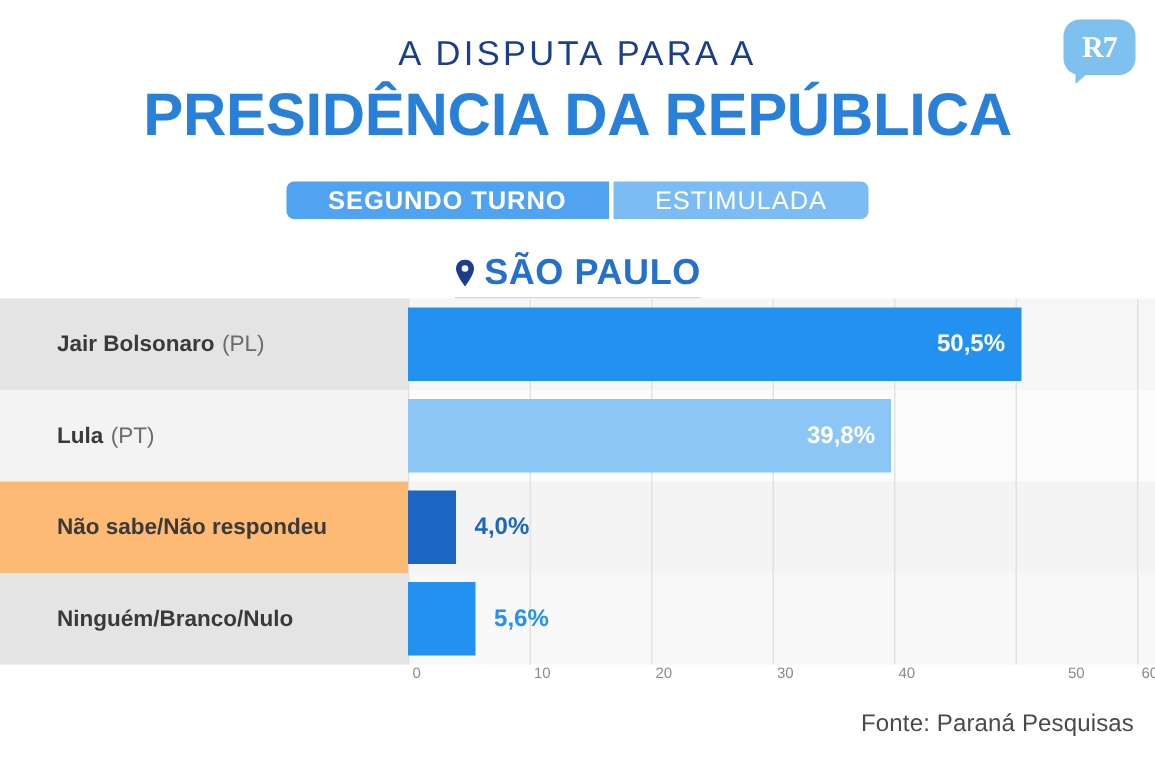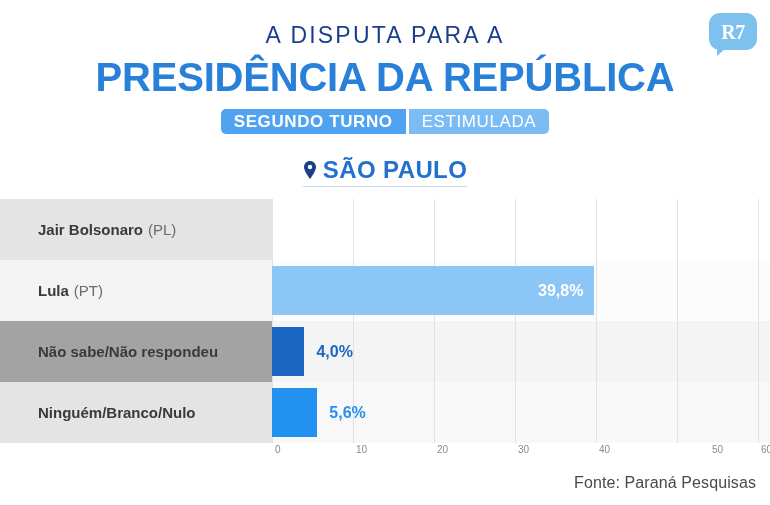--- a/index.html
+++ b/index.html
@@ -86,22 +86,23 @@
     justify-content: center;
     align-items: stretch;
     gap: 3px;
   }
   .badge {
     height: 25px;
     display: flex;
     align-items: center;
     color: #ffffff;
     font-size: 17px;
-    padding: 0 13px;
-    line-height: 1;
+    padding: 0 28px;
+    line-height: 1;
+    margin-top: 12px;
   }
   #badge-turno {
     background: #4FA3F0;
     font-weight: bold;
     letter-spacing: 0.6px;
     border-radius: 5px 0 0 5px;
   }
   #badge-tipo {
     background: #7CBCF5;
     font-weight: normal;
@@ -190,21 +191,21 @@
     align-items: center;
     font-size: 16px;
     font-weight: bold;
     z-index: 3;
     white-space: nowrap;
   }
 
   
   .row:nth-child(1) .row-label { background: #E4E4E4; }
   .row:nth-child(2) .row-label { background: #F3F3F3; }
-  .row:nth-child(3) .row-label { background: #a3a3a3; text-align: center; }
+  .row:nth-child(3) .row-label { background: #fdba74; text-align: center; }
   .row:nth-child(4) .row-label { background: #E4E4E4; }
   .row:nth-child(1) .row-plot { background: #F6F6F6; }
   .row:nth-child(2) .row-plot { background: #FCFCFC; }
   .row:nth-child(3) .row-plot { background: #F4F4F4; }
   .row:nth-child(4) .row-plot { background: #F8F8F8; }
 
   #gridlines {
     position: absolute;
     left: 272px;
     top: 0;
@@ -288,20 +289,25 @@
       <div class="gridline" style="left: 486px;"></div>
     </div>
 
   <div id="rows">
 
     <div class="row">
       <div class="row-label">
         <span class="nm">Jair Bolsonaro</span>
         <span class="pt">(PL)</span>
       </div>
+      <div class="row-plot">
+        <div class="bar" style="width: 409.05px; background: rgb(34, 145, 240);">
+          <span class="val-in">50,5%</span>
+        </div>
+      </div>
     </div>
 
     <div class="row">
       <div class="row-label">
         <span class="nm">Lula</span>
         <span class="pt">(PT)</span>
       </div>
       <div class="row-plot">
         <div class="bar" style="width: 322.38px; background: rgb(140, 198, 247);">
           <span class="val-in">39,8%</span>

